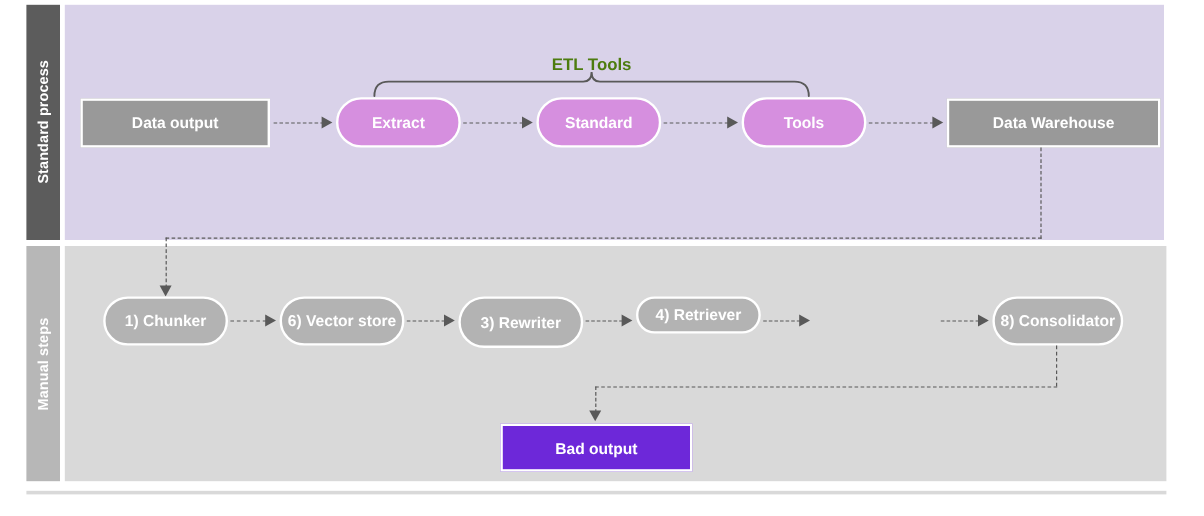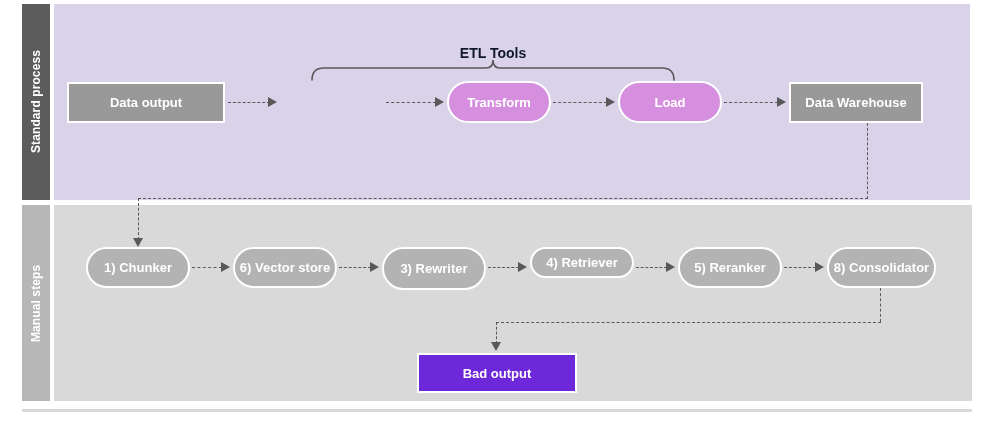--- a/index.html
+++ b/index.html
@@ -99,21 +99,21 @@
   }
 
   
   #etl-brace { position: absolute; left: 310px; top: 58px; }
   #etl-label {
     position: absolute;
     left: 398px;
     top: 45px;
     width: 190px;
     text-align: center;
-    color: #0f172a;
+    color: #4d7c0f;
     font-size: 14px;
     font-weight: bold;
   }
 </style>
 </head>
 <body>
 
 <div id="canvas">
 
   <div class="lane-label" id="lane-top-label">Standard process</div>
@@ -126,30 +126,33 @@
 
   <div id="etl-label">ETL Tools</div>
   <svg id="etl-brace" width="370" height="24" viewBox="0 0 370 24">
     <path d="M2,22 Q2,10 14,10 L176,10 Q183,10 183,2 Q183,10 190,10 L352,10 Q364,10 364,22" fill="none" stroke="#595959" stroke-width="1.6" stroke-linecap="round"></path>
   </svg>
 
   <div class="node rect gray" style="left:67px;  top:82px;  width:158px; height:41px;">
     <span>Data output</span>
   </div>
 
+  <div class="node pill magenta" style="left:280px; top:81px; width:104px; height:42px;">
+    <span>Extract</span>
+  </div>
 
   <div class="node pill magenta" style="left:447px; top:81px; width:104px; height:42px;">
-    <span>Transform</span>
+    <span>Standard</span>
   </div>
 
   <div class="node pill magenta" style="left:618px; top:81px; width:104px; height:42px;">
-    <span>Load</span>
-  </div>
-
-  <div class="node rect gray" style="left:789px; top:82px; width:134px; height:41px;">
+    <span>Tools</span>
+  </div>
+
+  <div class="node rect gray" style="left:789px; top:82px; width:178px; height:41px;">
     <span>Data Warehouse</span>
   </div>
 
   <div class="hline" style="left:228px; top:102px; width:42px;"></div>
   <div class="arrow-r" style="left:268px; top:97px;"></div>
 
   <div class="hline" style="left:386px; top:102px; width:50px;"></div>
   <div class="arrow-r" style="left:435px; top:97px;"></div>
 
   <div class="hline" style="left:553px; top:102px; width:54px;"></div>
@@ -172,23 +175,20 @@
   </div>
 
   <div class="node pill graylt" style="left:382px; top:247px; width:104px; height:43px;">
     <span>3) Rewriter</span>
   </div>
 
   <div class="node pill graylt" style="left:530px; top:247px; width:104px; height:31px;">
     <span>4) Retriever</span>
   </div>
 
-  <div class="node pill graylt" style="left:678px; top:247px; width:104px; height:41px;">
-    <span>5) Reranker</span>
-  </div>
 
   <div class="node pill graylt" style="left:827px; top:247px; width:109px; height:41px;">
     <span>8) Consolidator</span>
   </div>
 
   <div class="hline" style="left:192px; top:267px; width:30px;"></div>
   <div class="arrow-r" style="left:221px; top:262px;"></div>
 
   <div class="hline" style="left:339px; top:267px; width:32px;"></div>
   <div class="arrow-r" style="left:370px; top:262px;"></div>

